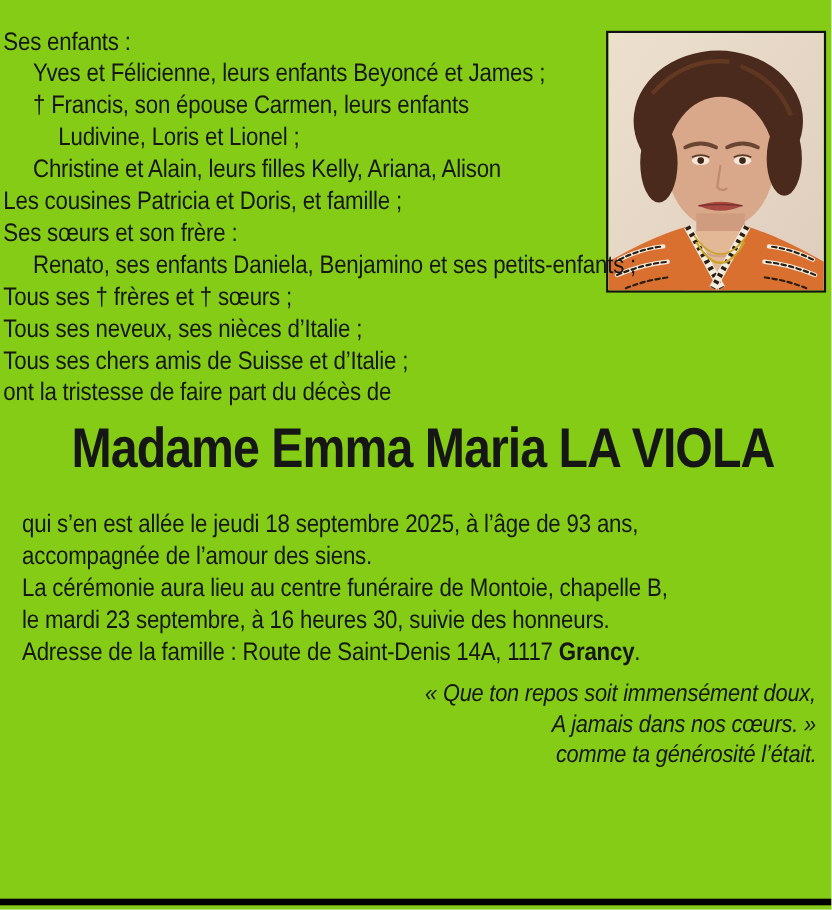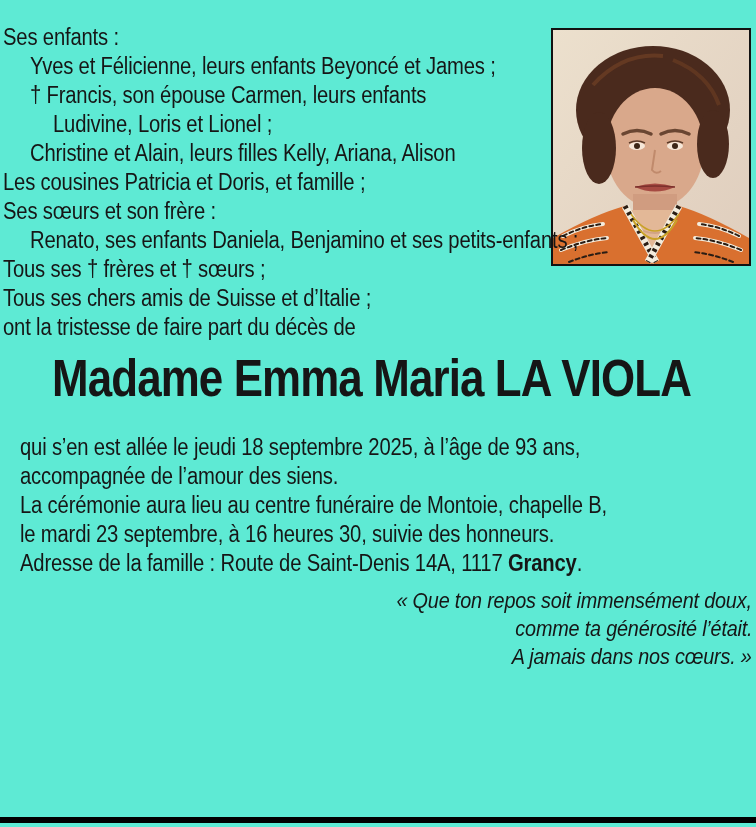--- a/index.html
+++ b/index.html
@@ -1,20 +1,20 @@
 <!DOCTYPE html>
 <html><head>
 <meta charset="utf-8">
 <style>
   html, body { margin: 0; padding: 0; background: #ffffff; }
   .sheet {
     position: relative;
     width: 756px;
     height: 827px;
-    background: #5eead4;
+    background: #84cc16;
     overflow: hidden;
     font-family: "Liberation Sans", sans-serif;
     color: #161616;
   }
 
   
   .family-block {
     padding: 23px 0 0 3px;
   }
   .line {
@@ -32,21 +32,21 @@
     white-space: nowrap;
     letter-spacing: -0.2px;
   }
   .xcond { transform: scaleX(0.78); }
 
   
   .title {
     margin: 8px 0 16px 0;
     height: 58px;
     line-height: 58px;
-    text-align: left;
+    text-align: right;
     font-size: 51px;
     font-weight: 700;
     letter-spacing: -1px;
     white-space: nowrap;
   }
   .cond-title {
     display: inline-block;
     transform: scaleX(0.86);
     transform-origin: 50% 50%;
     white-space: nowrap;
@@ -55,21 +55,21 @@
   
   .details-block {
     margin-top: 25px;
     padding-left: 20px;
   }
   .details-block .line b { font-weight: 700; }
 
   
   .quote-block {
     margin-top: 9px;
-    padding-right: 4px;
+    padding-right: 14px;
     text-align: right;
     font-style: italic;
   }
   .quote-block .line {
     height: 28px;
     line-height: 28px;
     font-size: 22px;
   }
   .quote-block .cond {
     transform-origin: 100% 50%;
@@ -175,39 +175,40 @@
   <div class="family-block">
     <div class="line ind0"><span class="cond">Ses enfants :</span></div>
     <div class="line ind1"><span class="cond">Yves et Félicienne, leurs enfants Beyoncé et James ;</span></div>
     <div class="line ind1"><span class="cond">† Francis, son épouse Carmen, leurs enfants</span></div>
     <div class="line ind2"><span class="cond">Ludivine, Loris et Lionel ;</span></div>
     <div class="line ind1"><span class="cond">Christine et Alain, leurs filles Kelly, Ariana, Alison</span></div>
     <div class="line ind0"><span class="cond">Les cousines Patricia et Doris, et famille ;</span></div>
     <div class="line ind0"><span class="cond">Ses sœurs et son frère :</span></div>
     <div class="line ind1"><span class="cond">Renato, ses enfants Daniela, Benjamino et ses petits-enfants ;</span></div>
     <div class="line ind0"><span class="cond">Tous ses † frères et † sœurs ;</span></div>
+    <div class="line ind0"><span class="cond">Tous ses neveux, ses nièces d’Italie ;</span></div>
     <div class="line ind0"><span class="cond">Tous ses chers amis de Suisse et d’Italie ;</span></div>
     <div class="line ind0"><span class="cond">ont la tristesse de faire part du décès de</span></div>
   </div>
 
   <h1 class="title">
     <span class="cond-title">Madame Emma Maria LA VIOLA</span>
   </h1>
 
   <div class="details-block">
     <div class="line"><span class="cond">qui s’en est allée le jeudi 18 septembre 2025, à l’âge de 93 ans,</span></div>
     <div class="line"><span class="cond">accompagnée de l’amour des siens.</span></div>
     <div class="line"><span class="cond">La cérémonie aura lieu au centre funéraire de Montoie, chapelle B,</span></div>
     <div class="line"><span class="cond">le mardi 23 septembre, à 16 heures 30, suivie des honneurs.</span></div>
     <div class="line">
       <span class="cond"><span>Adresse de la famille : Route de Saint-Denis 14A, 1117 </span><b>Grancy</b><span>.</span></span>
     </div>
   </div>
 
   <div class="quote-block">
     <div class="line"><span class="cond">« Que ton repos soit immensément doux,</span></div>
+    <div class="line"><span class="cond">A jamais dans nos cœurs. »</span></div>
     <div class="line"><span class="cond">comme ta générosité l’était.</span></div>
-    <div class="line"><span class="cond">A jamais dans nos cœurs. »</span></div>
   </div>
 
   <div class="bottom-bar" style="background: rgb(0, 0, 0);"></div>
 
 </div>
 
 </body></html>

